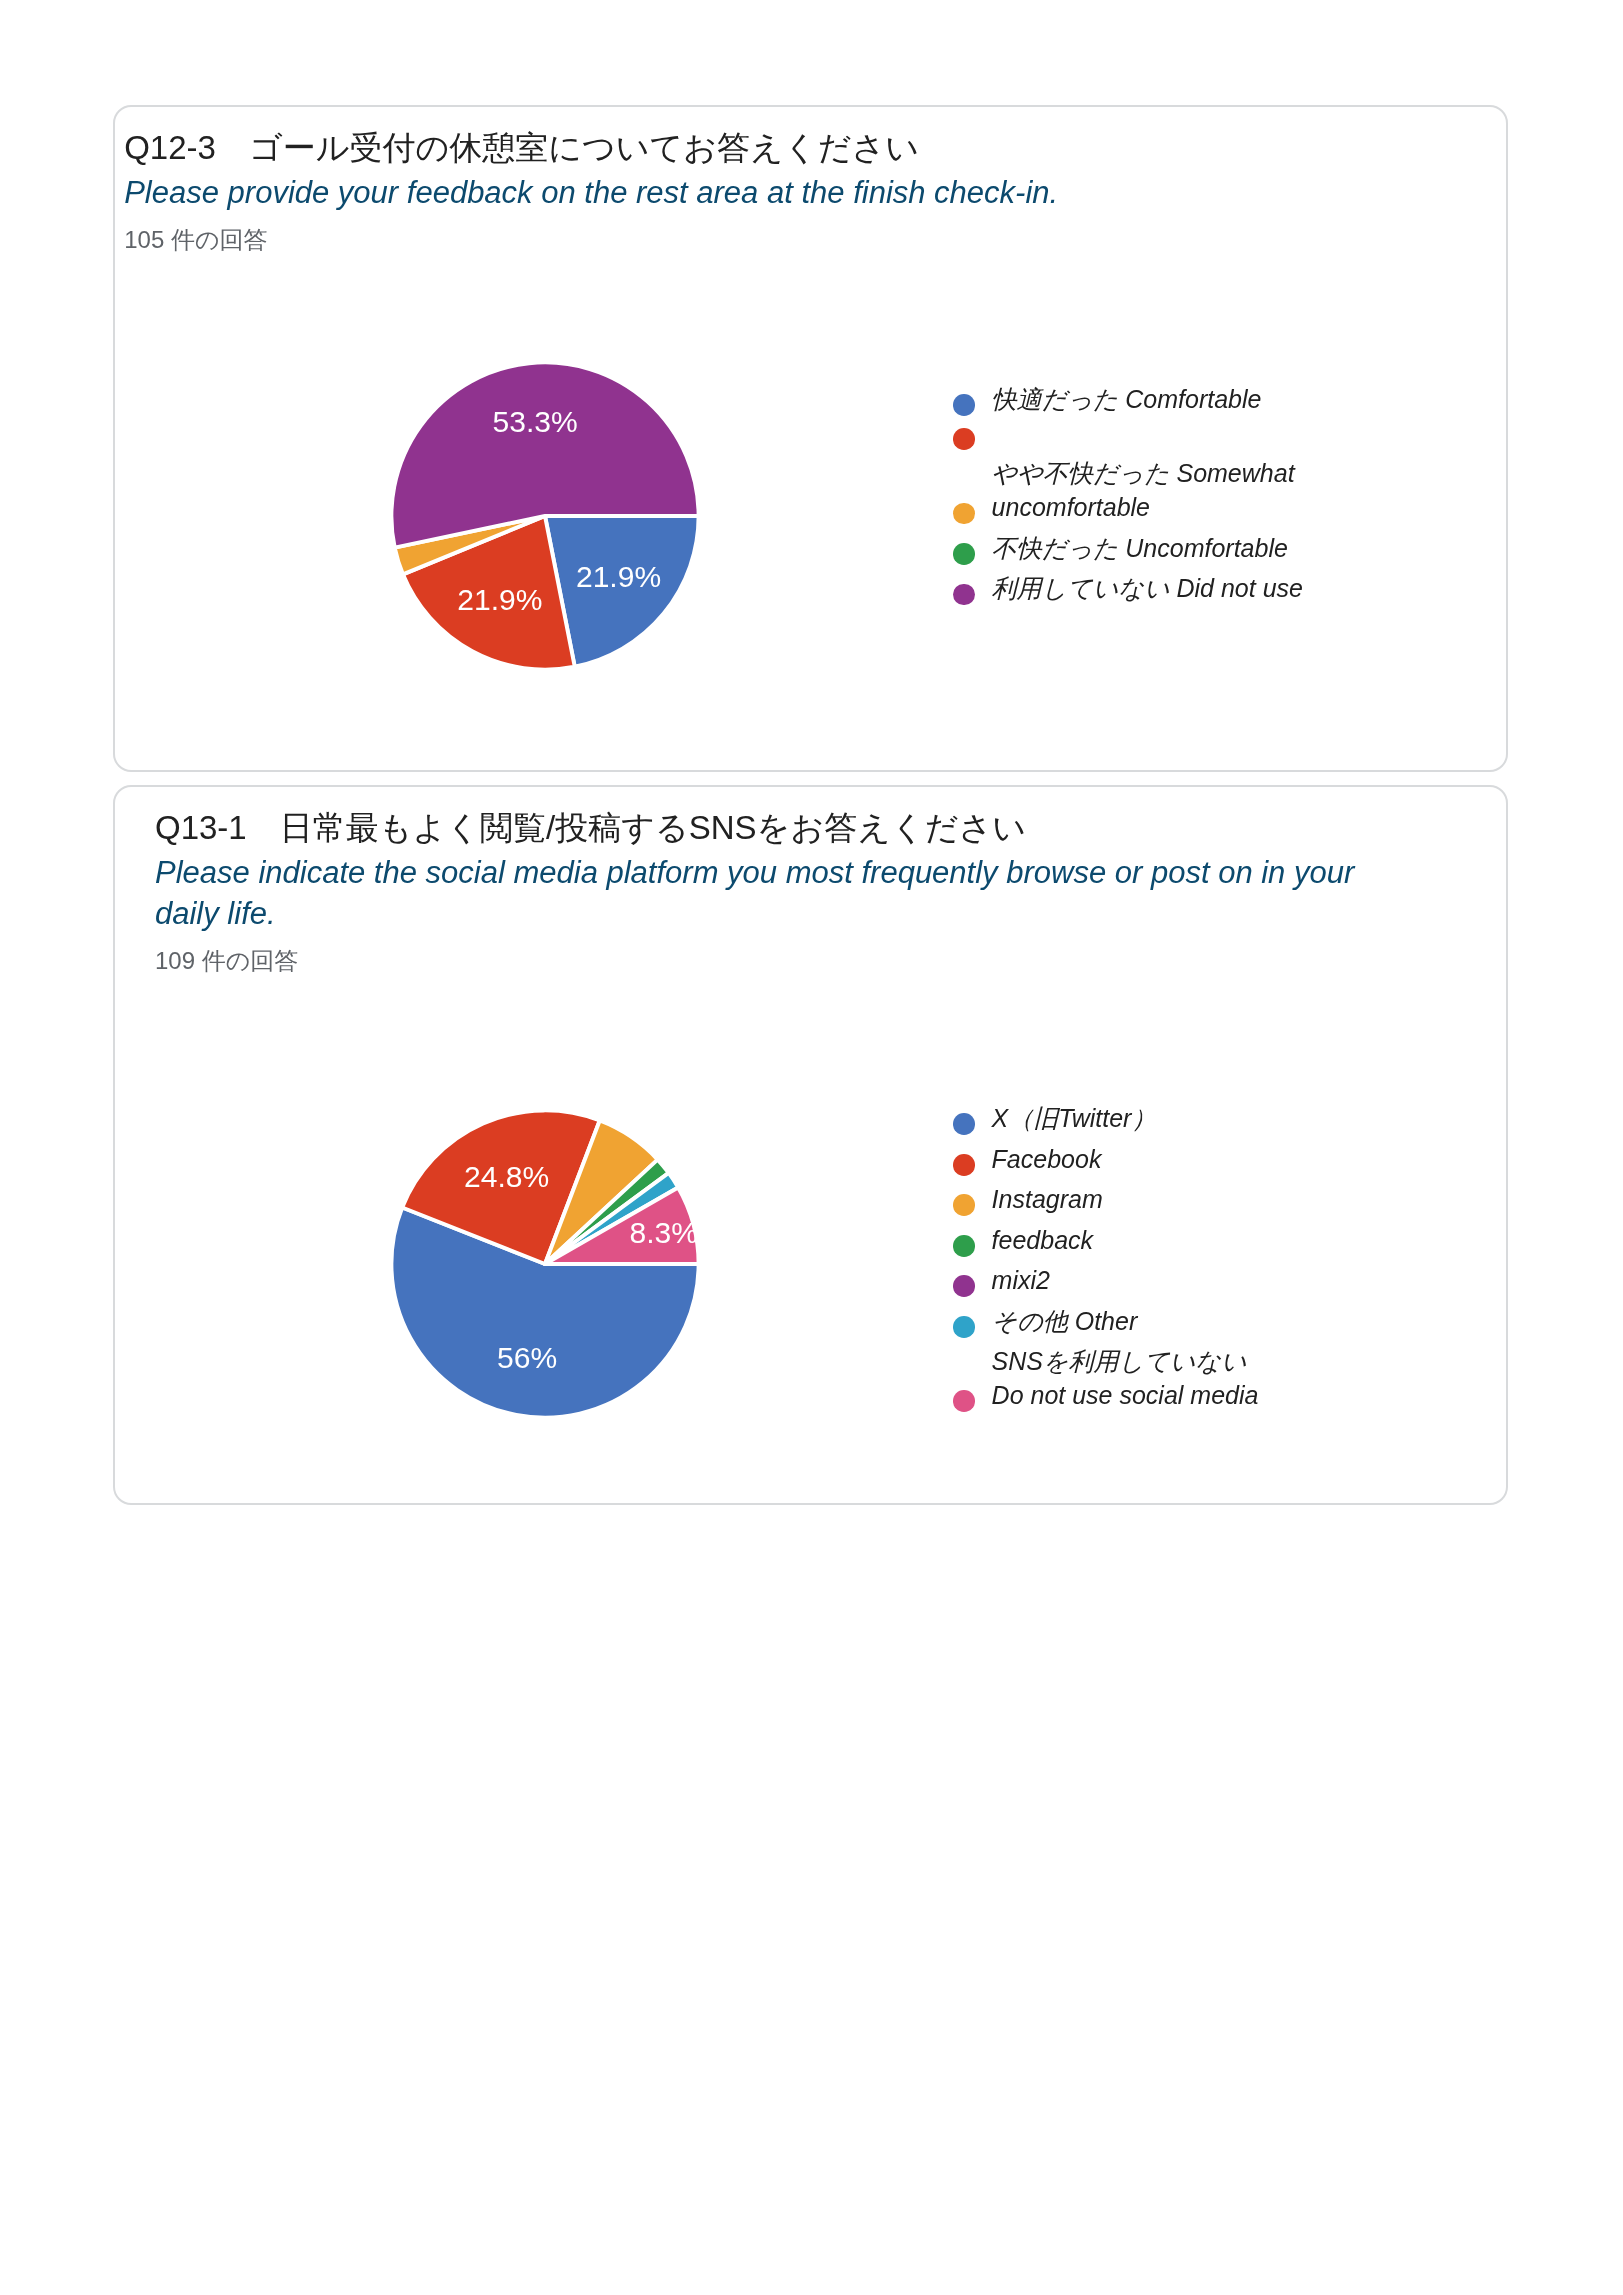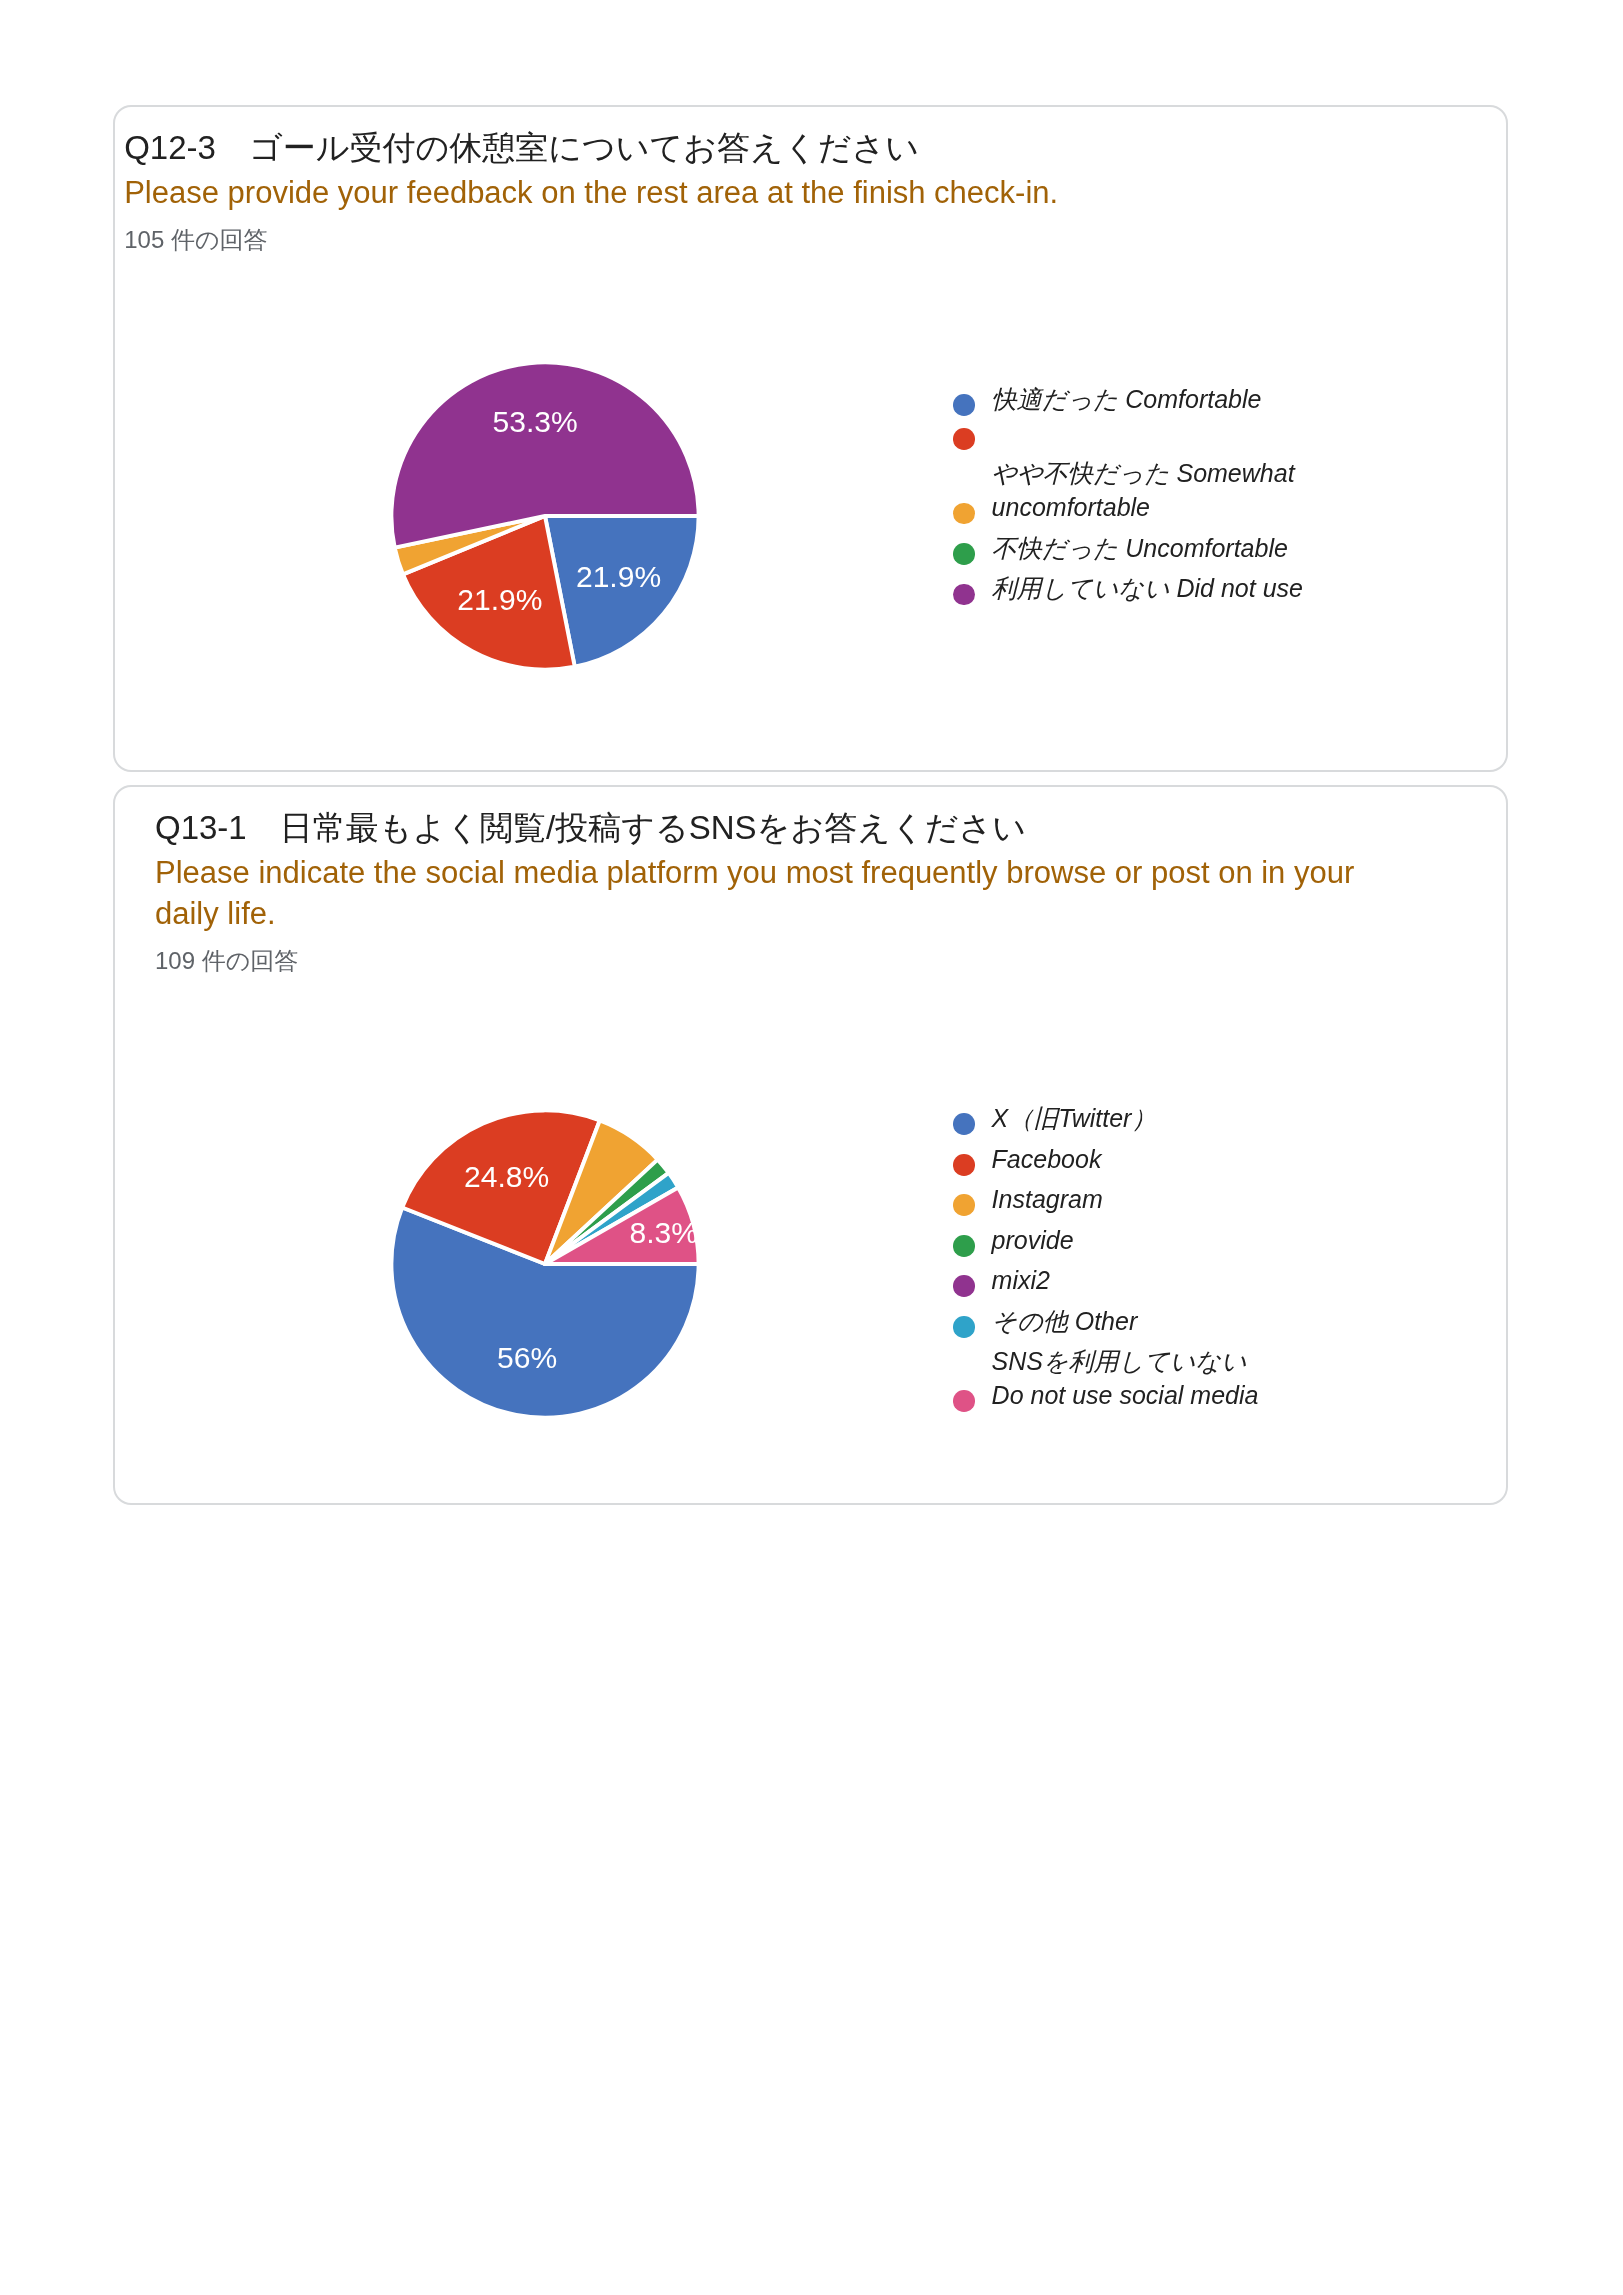--- a/index.html
+++ b/index.html
@@ -16,21 +16,21 @@
     width:1395px;
     background:#ffffff;
     border:2px solid #D8DADC;
     border-radius:18.3px;
     box-sizing:border-box;
     padding:19.6px 26px 0 9.2px;
   }
   #card-0{top:105px;height:667px;}
   #card-1{top:785px;height:720px;padding-left:40px;}
   .q-title{font-size:33px;line-height:42px;color:#212121;}
-  .q-sub{font-size:31px;line-height:41px;color:#a16207;margin-top:3.9px;max-width:1256px;}
+  .q-sub{font-size:31px;line-height:41px;color:#0c4a6e;margin-top:3.9px;max-width:1256px;font-style:italic;}
   .q-meta{font-size:24px;line-height:29px;color:#5F6368;margin-top:11.8px;}
   .pie-svg{position:absolute;left:247px;}
   #pie-0{top:226px;}
   #pie-1{top:294px;}
   .legend{position:absolute;left:838px;width:419px;}
   #legend-0{top:275px;}
   #legend-1{top:314px;}
   .legend-item{display:flex;align-items:flex-end;margin-bottom:6.5px;font-style:italic;}
   .legend-dot{
     width:21.6px;height:21.6px;border-radius:50%;
@@ -110,21 +110,21 @@
         <div class="legend-item">
           <span class="legend-dot" style="background: rgb(219, 61, 34);"></span>
           <span class="legend-label">Facebook</span>
         </div>
         <div class="legend-item">
           <span class="legend-dot" style="background: rgb(240, 163, 50);"></span>
           <span class="legend-label">Instagram</span>
         </div>
         <div class="legend-item">
           <span class="legend-dot" style="background: rgb(46, 158, 75);"></span>
-          <span class="legend-label">provide</span>
+          <span class="legend-label">feedback</span>
         </div>
         <div class="legend-item">
           <span class="legend-dot" style="background: rgb(144, 51, 143);"></span>
           <span class="legend-label">mixi2</span>
         </div>
         <div class="legend-item">
           <span class="legend-dot" style="background: rgb(47, 163, 201);"></span>
           <span class="legend-label">その他 Other</span>
         </div>
         <div class="legend-item">

